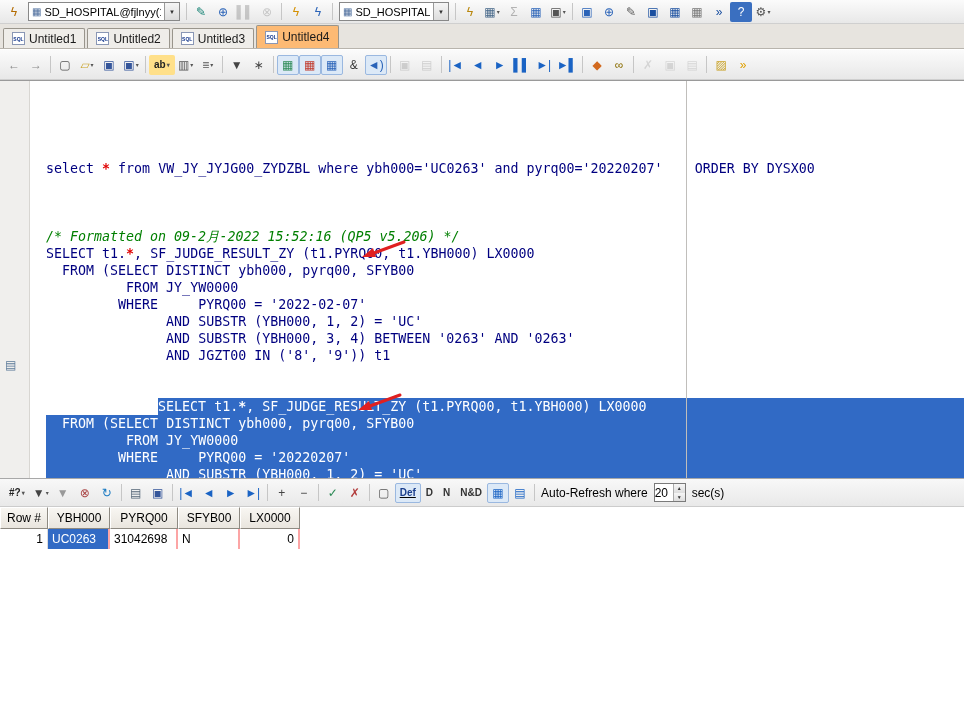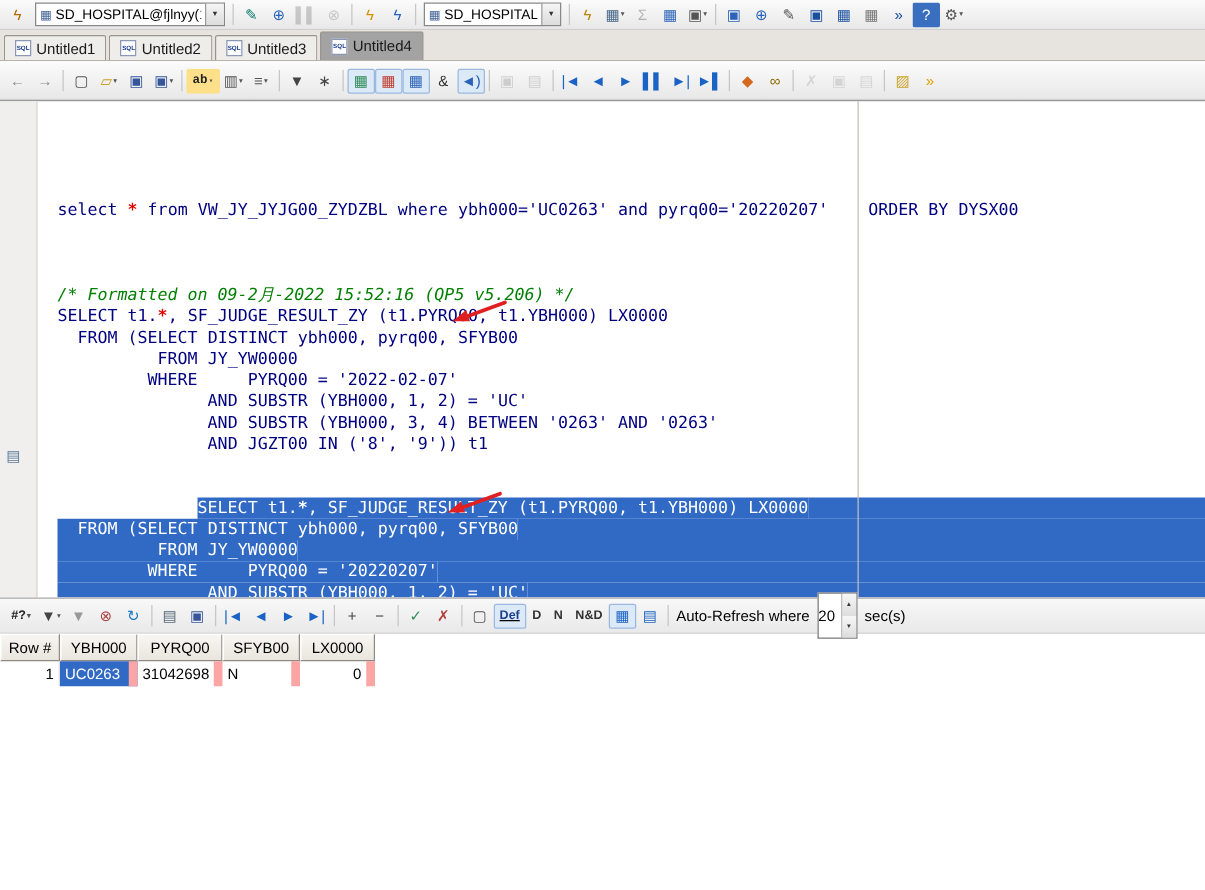--- a/index.html
+++ b/index.html
@@ -21,21 +21,21 @@
   .tsep{width:1px;height:17px;background:#c6c6c6;margin:0 3px;flex:none;}
   .ddarrow{font-size:6px;margin-left:1px;color:#555;}
   .combo{height:19px;background:#fff;border:1px solid #888;display:flex;align-items:center;font-size:11px;margin:0 3px;flex:none;}
   .combo .cicon{font-size:10px;color:#4a6b9b;margin:0 3px;flex:none;}
   .combo .cval{flex:1;white-space:nowrap;overflow:hidden;color:#000;}
   .combo .ddbtn{width:15px;height:100%;border-left:1px solid #999;background:linear-gradient(#f5f5f5,#dcdcdc);display:flex;align-items:center;justify-content:center;font-size:6px;color:#333;margin-left:3px;flex:none;}
 
   
   .tabbar{position:absolute;top:24px;height:25px;left:0;right:0;background:#e7e4df;border-bottom:1px solid #b8b4ad;display:flex;align-items:flex-end;padding:2px 0 0 3px;}
   .tab{height:20px;display:flex;align-items:center;gap:4px;padding:0 8px;font-size:12px;color:#1a1a1a;background:#efede9;border:1px solid #99958c;border-bottom:none;border-radius:2px 2px 0 0;margin-right:2px;}
-  .tab.active{background:#a3a3a3;height:23px;z-index:2;justify-content:flex-end;}
+  .tab.active{background:#fdba74;height:23px;z-index:2;justify-content:flex-end;}
   .sqlicon{width:13px;height:13px;border:1px solid #8a97b5;background:#fff;color:#14378c;font-size:5px;font-weight:bold;display:flex;align-items:center;justify-content:center;flex:none;}
 
   
   .editor{position:absolute;top:80px;left:0;right:0;height:398px;background:#fff;border-top:1px solid #9a9a9a;overflow:hidden;}
   .gutter{position:absolute;top:0;left:0;bottom:0;width:30px;background:#f0efed;border-right:1px solid #d8d6d2;}
   .gutter-icon{position:absolute;top:277px;left:5px;font-size:12px;color:#5b7a99;}
   .code{position:absolute;top:0;left:30px;right:0;bottom:0;padding:28px 0 0 16px;font-family:"DejaVu Sans Mono","Liberation Mono",monospace;font-size:13.3px;line-height:17px;color:var(--navy,#000080);white-space:pre;overflow:hidden;}
   .marginline{position:absolute;top:0;bottom:0;left:calc(16px + 80ch);width:1px;background:#c0bebb;z-index:3;}
   .eline{display:flex;height:17px;}
   .kw{font-weight:normal;}
@@ -44,31 +44,31 @@
   .selseg{background:var(--sel,#316ac5);color:#fff;}
   .selseg .kw,.selseg .star,.selseg .str{color:#fff;}
   .selext{flex:1;background:var(--sel,#316ac5);}
   .arrows{position:absolute;inset:0;z-index:5;pointer-events:none;}
   .arrow-line{stroke:var(--arrow,#e02020);stroke-width:3;stroke-linecap:round;}
   .arrow-head{fill:var(--arrow,#e02020);}
 
   
   .gridbar{position:absolute;top:478px;height:29px;left:0;right:0;background:linear-gradient(#f8f8f8,#e9e9e9);border-top:1px solid #a8a8a8;border-bottom:1px solid #cccccc;display:flex;align-items:center;padding:0 4px;}
   .arlabel{font-size:12px;color:#000;margin:0 3px;white-space:nowrap;}
-  .spin{width:32px;height:37px;border:1px solid #7a7a7a;background:#fff;display:inline-flex;align-items:center;position:relative;font-size:12px;padding-left:0;margin:0 3px;flex:none;}
+  .spin{width:32px;height:19px;border:1px solid #7a7a7a;background:#fff;display:inline-flex;align-items:center;position:relative;font-size:12px;padding-left:0;margin:0 3px;flex:none;}
   .spin .spinval{color:#000;}
   .spin .arrows-box{position:absolute;right:0;top:0;bottom:0;width:12px;border-left:1px solid #aaa;display:flex;flex-direction:column;}
   .spin .arrows-box span{flex:1;font-size:5px;display:flex;align-items:center;justify-content:center;background:linear-gradient(#f6f6f6,#ddd);color:#333;}
 
   
   .grid{position:absolute;top:507px;left:0;right:0;font-size:12px;}
   .gridhead{display:flex;height:22px;}
   .hcell{flex:none;display:flex;align-items:center;justify-content:center;background:linear-gradient(#f8f6f2,#e9e5de);border-top:1px solid #fff;border-left:1px solid #fff;border-right:1px solid #8e8a82;border-bottom:1px solid #8e8a82;color:#000;white-space:nowrap;}
   .gridrow{display:flex;height:20px;background:#fff;}
-  .rcell{flex:none;display:flex;align-items:center;padding:0 4px;border-right:7px solid #fca5a5;color:#000;white-space:nowrap;overflow:hidden;}
+  .rcell{flex:none;display:flex;align-items:center;padding:0 4px;border-right:2px solid #fca5a5;color:#000;white-space:nowrap;overflow:hidden;}
   .rcell.rownum{justify-content:flex-end;border-right:1px solid #ddd;}
   .rcell.focused{background:var(--sel,#316ac5);color:#fff;}
   .rcell.num{justify-content:flex-end;}
 </style>
 </head>
 <body>
 
 <div class="app">
 
   <div class="bar bar-top">
@@ -197,21 +197,21 @@
           <span class="ddarrow">▾</span>
         </span>
         <span class="tbtn">
           <span class="glyph" style="color: rgb(53, 86, 155);">▣</span>
         </span>
         <span class="tbtn">
           <span class="glyph" style="color: rgb(53, 86, 155);">▣</span>
           <span class="ddarrow">▾</span>
         </span>
         <span class="tsep"></span>
-        <span class="tbtn textbtn" style="background: rgb(255, 224, 138); font-family: Liberation Mono, monospace;">
+        <span class="tbtn textbtn" style="background: rgb(255, 224, 138);">
           <span class="glyph" style="color: rgb(34, 34, 34);">ab</span>
           <span class="ddarrow">▾</span>
         </span>
         <span class="tbtn">
           <span class="glyph" style="color: rgb(85, 85, 85);">▥</span>
           <span class="ddarrow">▾</span>
         </span>
         <span class="tbtn">
           <span class="glyph" style="color: rgb(85, 85, 85);">≡</span>
           <span class="ddarrow">▾</span>

